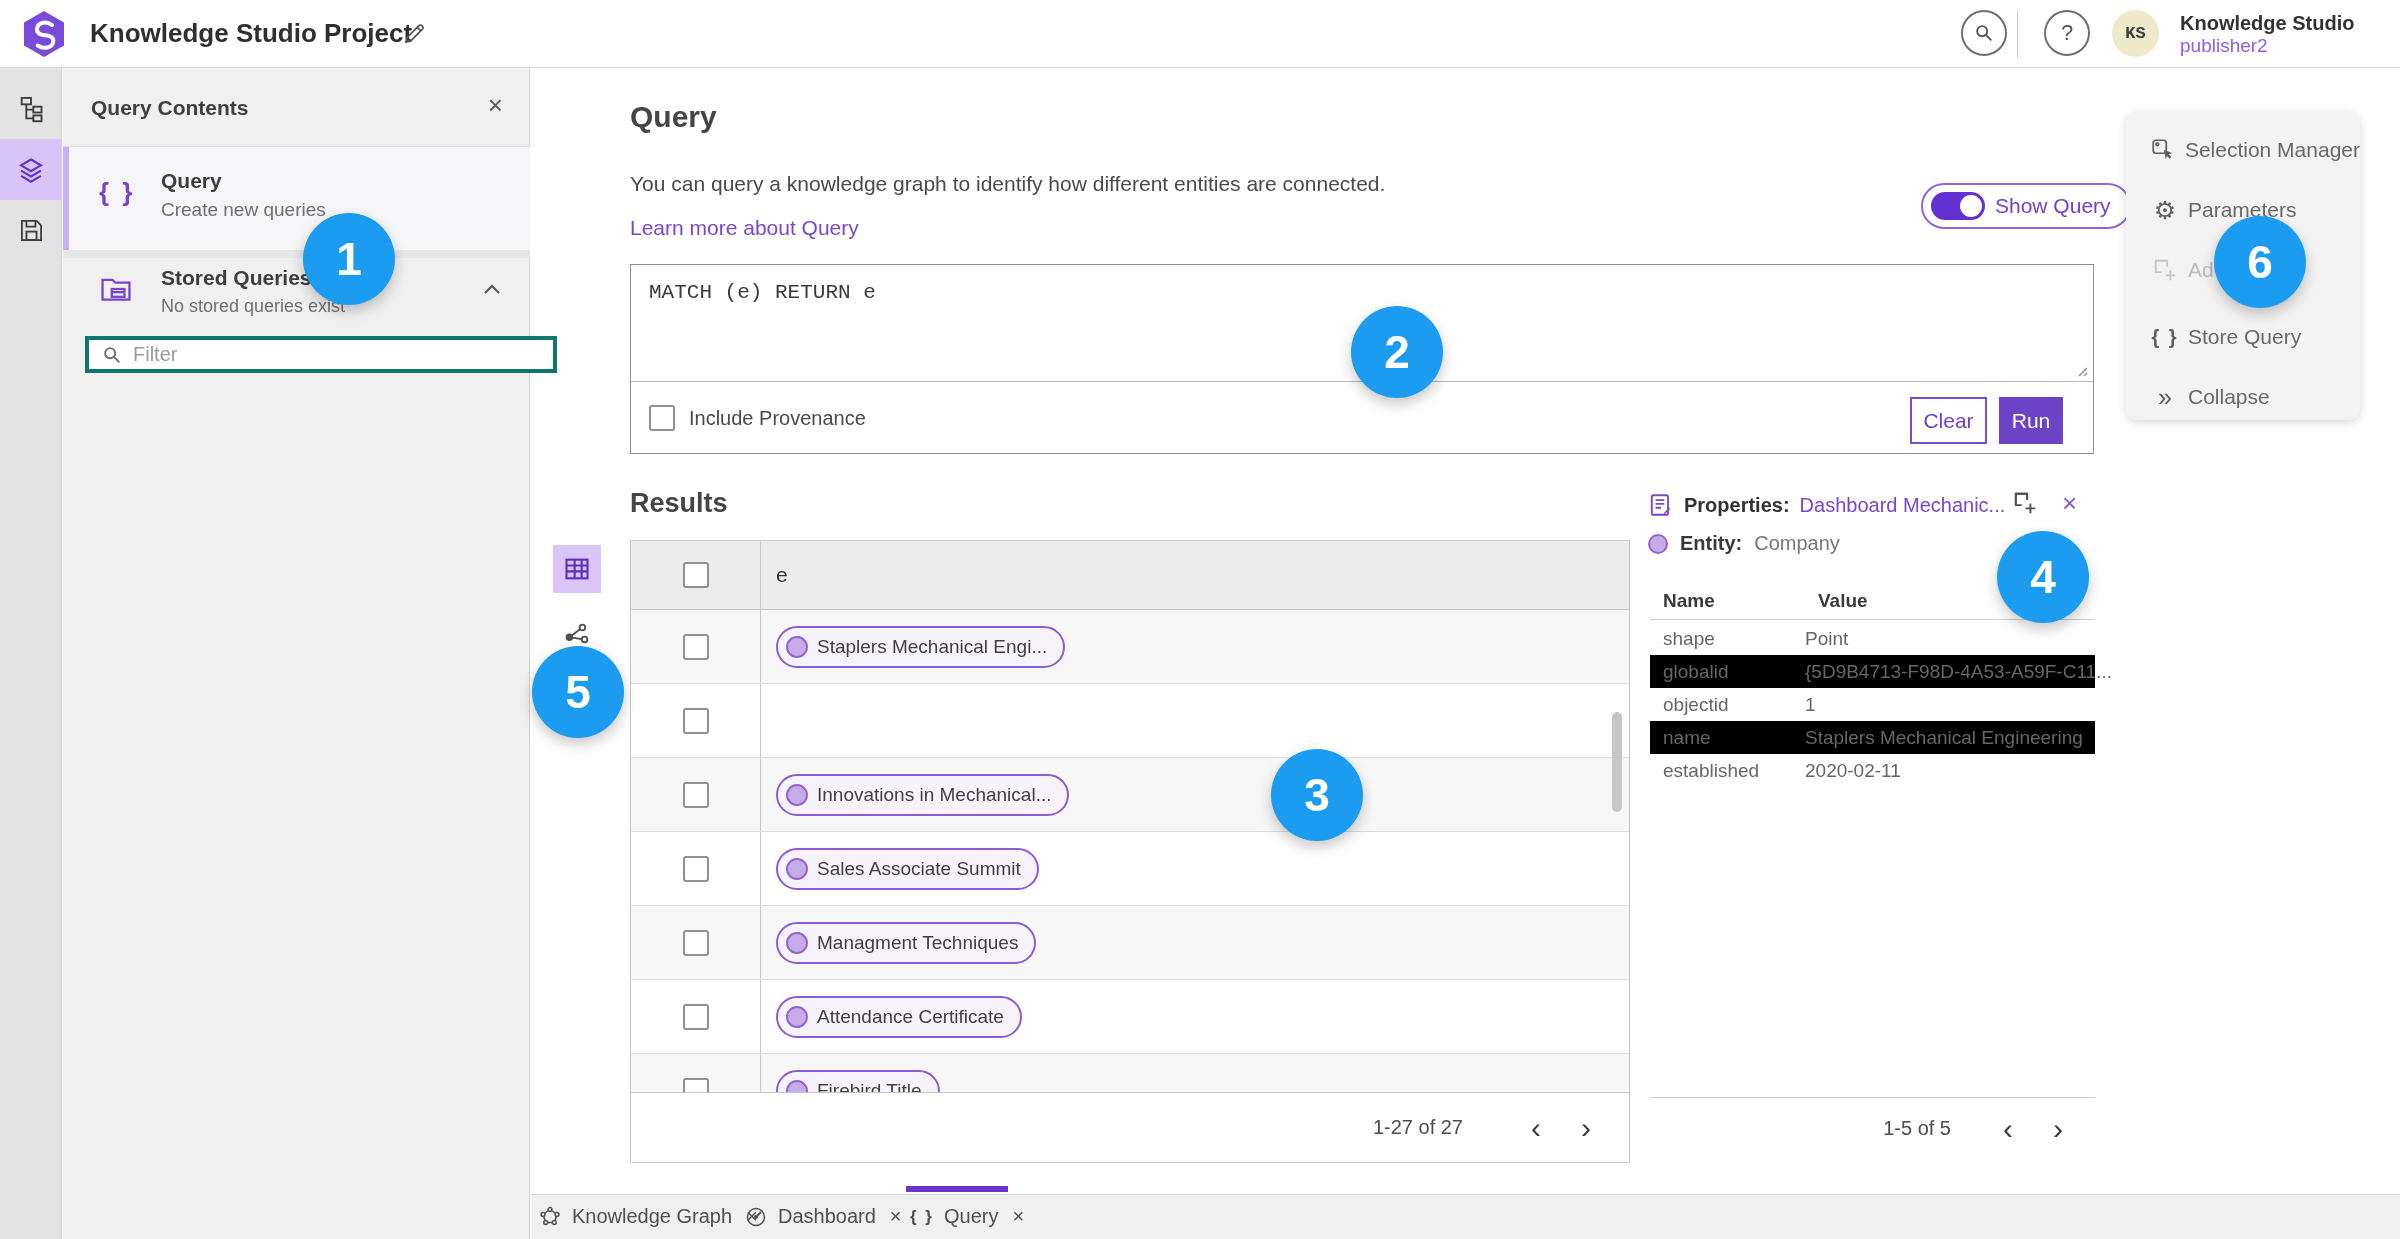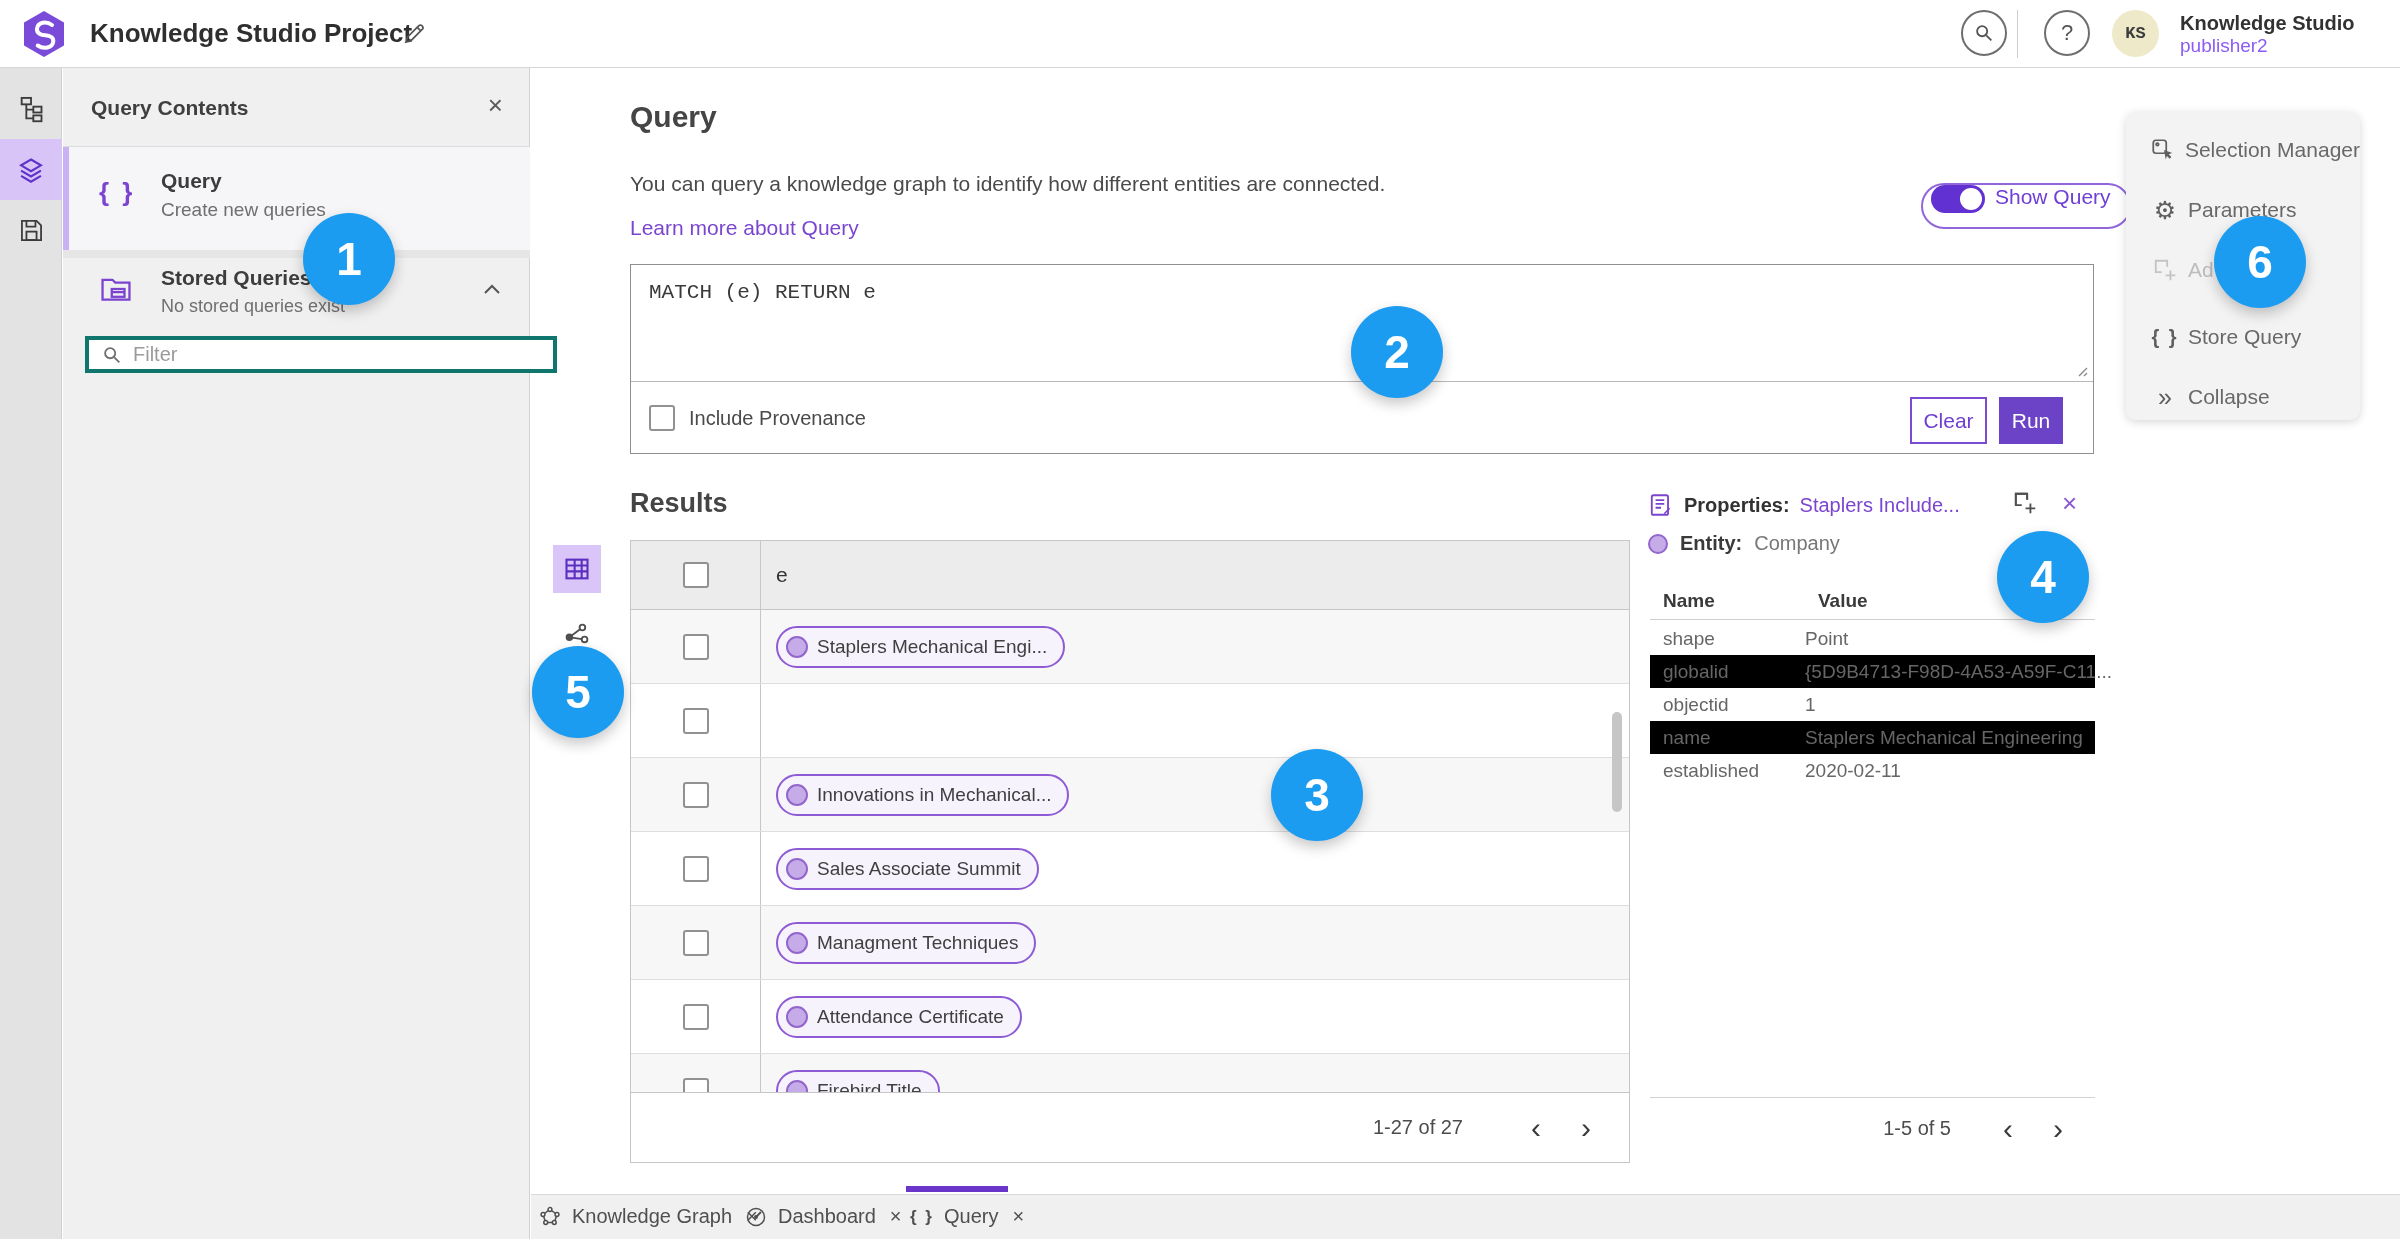--- a/index.html
+++ b/index.html
@@ -37,21 +37,21 @@
   .qc-stored { position:absolute; left:0; top:190px; width:467px; height:72px; }
   .qc-chevron { position:absolute; right:26px; top:20px; }
   .qc-filter { position:absolute; left:22px; top:268px; width:472px; height:37px; background:#fff; border:4px solid #0f766e; display:flex; align-items:center; padding-left:12px; }
   .qc-filter input { border:none; outline:none; font-size:20px; color:#444; margin-left:10px; width:350px; font-family:"Liberation Sans", sans-serif; background:transparent; }
   .qc-filter input::placeholder { color:#9b9b9b; }
 
   
   .q-heading { position:absolute; left:630px; top:100px; font-size:30px; font-weight:bold; color:#454545; }
   .q-desc { position:absolute; left:630px; top:172px; font-size:21px; color:#4a4a4a; }
   .q-learn { position:absolute; left:630px; top:216px; font-size:21px; color:#7a45cf; }
-  .show-pill { position:absolute; left:1921px; top:183px; height:46px; border:2px solid #9166db; border-radius:25px; display:flex; align-items:flex-start; gap:10px; padding:0 18px 0 8px; background:#fff; }
+  .show-pill { position:absolute; left:1921px; top:183px; height:46px; border:2px solid #9166db; border-radius:25px; display:flex; align-items:center; gap:10px; padding:0 18px 0 8px; background:#fff; }
   .toggle-track { width:54px; height:28px; border-radius:14px; background:#6231d2; position:relative; }
   .toggle-knob { position:absolute; right:3px; top:3px; width:22px; height:22px; border-radius:50%; background:#fff; }
   .show-pill-label { font-size:21px; color:#6f3fd6; }
   .q-box { position:absolute; left:630px; top:264px; width:1464px; height:190px; border:1px solid #8f8f8f; background:#fff; }
   .q-editor { position:absolute; left:0; top:0; width:1462px; height:117px; border-bottom:1px solid #b9b9b9; padding:16px 18px; font-family:"Liberation Mono", monospace; font-size:21px; color:#3a3a3a; }
   .resize-handle { position:absolute; right:5px; top:98px; }
   .q-bottombar { position:absolute; left:0; top:118px; width:1462px; height:70px; display:flex; align-items:center; }
   .cb { width:26px; height:26px; border:2px solid #919191; border-radius:3px; background:#fff; flex:none; }
   .prov-label { font-size:20px; color:#4a4a4a; margin-left:14px; }
   .btn-clear { position:absolute; right:106px; top:14px; width:77px; height:47px; border:2px solid #7b4bd2; background:#fff; color:#6f3fd1; font-size:21px; display:flex; align-items:center; justify-content:center; }
@@ -358,21 +358,21 @@
     </div>
   </div>
 
   <div class="p-header">
     <svg width="26" height="26" viewBox="0 0 24 24" fill="none" stroke="#7b43cf" stroke-width="1.7">
       <rect x="3.5" y="3" width="15" height="18" rx="1.5"></rect>
       <path d="M7 7.5h8M7 11h8M7 14.5h5"></path>
       <path d="M15 20l5-5" stroke-width="1.4"></path>
     </svg>
     <div class="p-label">Properties:</div>
-    <div class="p-link">Staplers Include...</div>
+    <div class="p-link">Dashboard Mechanic...</div>
   </div>
   <div class="p-add">
     <svg width="26" height="26" viewBox="0 0 24 24" fill="none" stroke="#4f4f4f" stroke-width="1.7">
       <path d="M14 3.5H3.5v10.5M3.5 3.5 3.5 14M14 3.5 14 9"></path>
       <path d="M3.5 3.5h10.5v5.5M9 14H3.5V3.5H14v5.5"></path>
       <path d="M17 12.5v9M12.5 17h9"></path>
     </svg>
   </div>
   <div class="p-close"><span>×</span></div>
 

